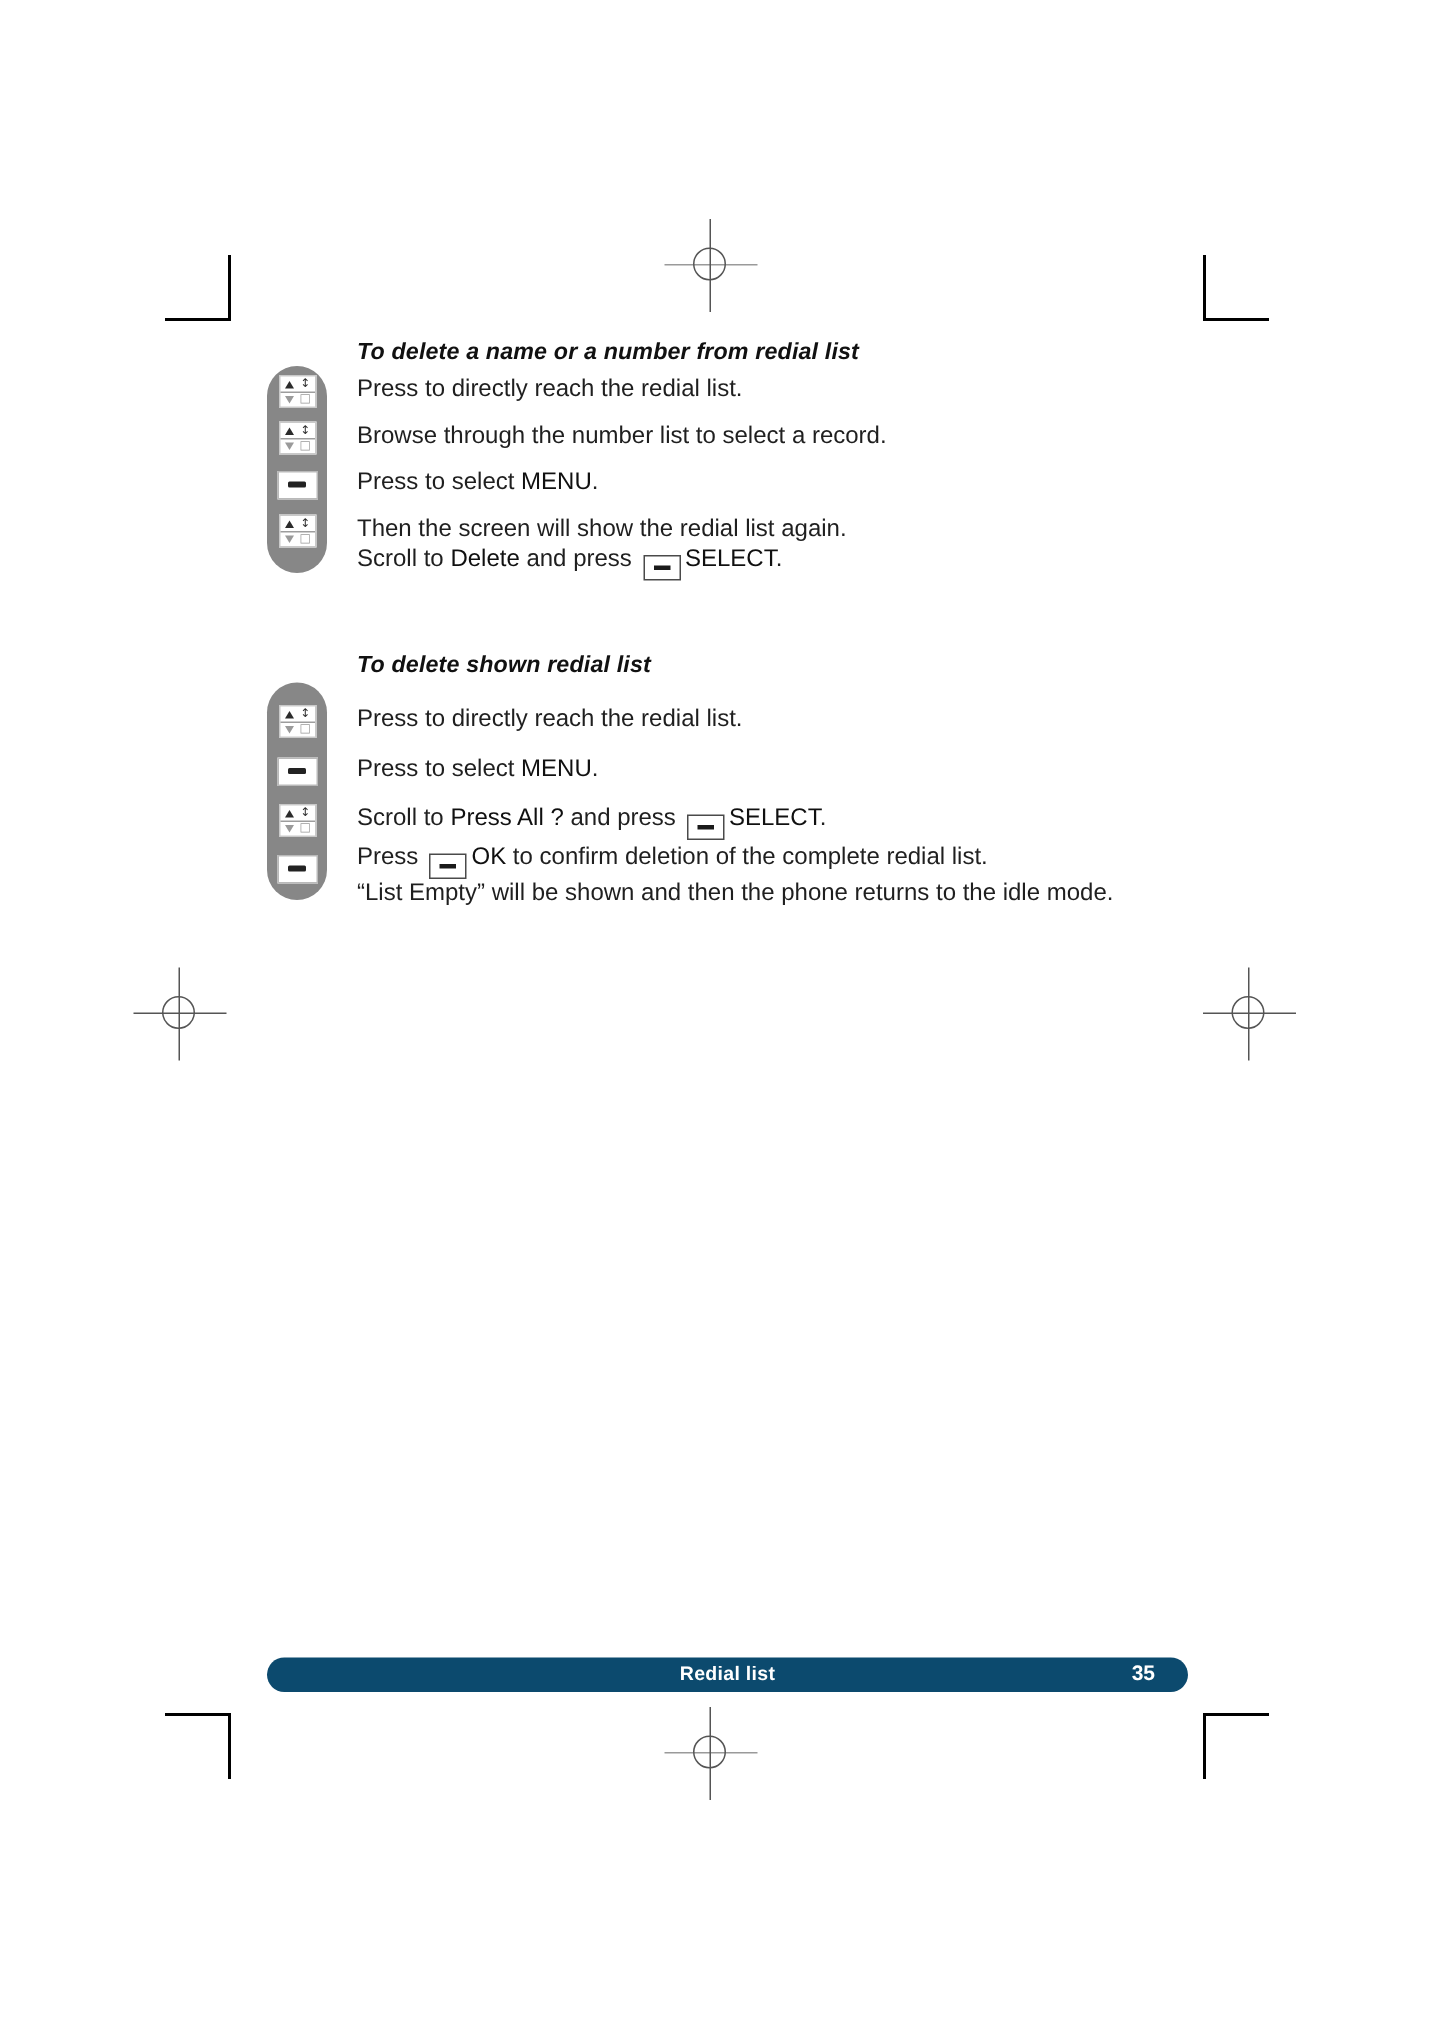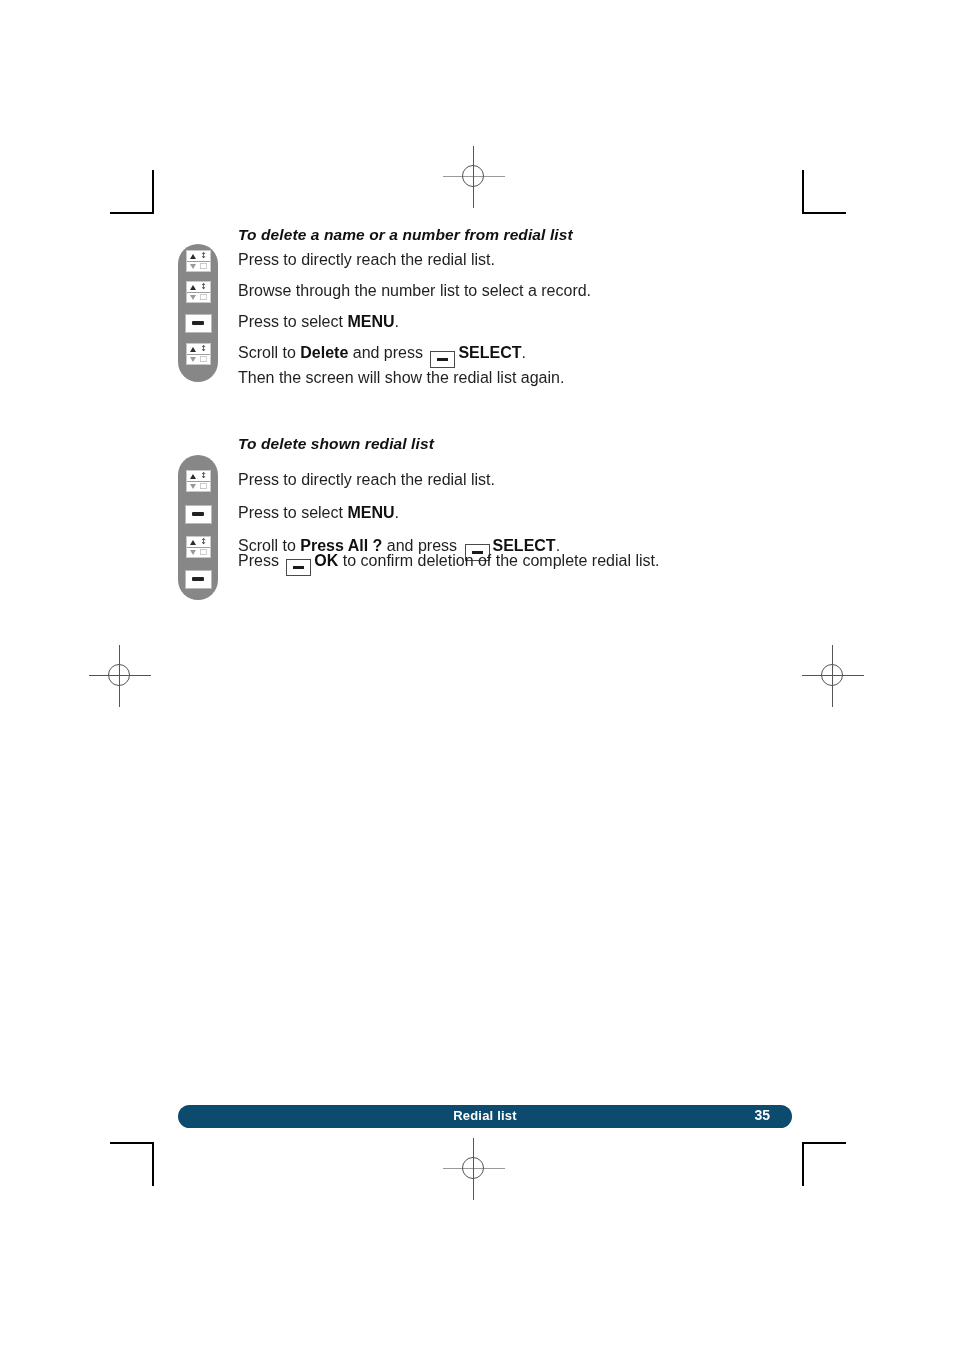--- a/index.html
+++ b/index.html
@@ -184,21 +184,21 @@
   
   .step {
     position: absolute;
     left: 60px;
     font-size: 16px;
     line-height: 20px;
     color: #1f1f1f;
     white-space: nowrap;
   }
   .step b {
-    font-weight: bold;
+    font-weight: normal;
     color: #101010;
     margin-top: 45px;
   }
 
   
   .footer-bar {
     position: absolute;
     left: 178px;
     top: 1105px;
     width: 614px;
@@ -328,24 +328,24 @@
           <span class="divider"></span>
           <span class="q q3">
             <span class="tri tri-down-lt"></span>
           </span>
           <span class="q q4">
             <span class="dbl dbl-lt">□</span>
           </span>
         </span>
       </div>
       <div class="step" style="top: 117px;">
+        <div>Then the screen will show the redial list again.</div>
         <div>Scroll to <b>Delete</b> and press <span class="soft-key-inline">
             <span class="bar"></span>
           </span><b>SELECT</b>.</div>
-        <div>Then the screen will show the redial list again.</div>
       </div>
     </div>
     <div class="section" style="top: 435px;">
       <div class="section-heading">To delete shown redial list</div>
       <div class="key-rail" style="top: 20px; height: 145px; background: rgb(135, 135, 135);"></div>
       <div class="key-slot" style="top: 33px;">
         <span class="nav-key">
           <span class="q q1">
             <span class="tri tri-up"></span>
           </span>
@@ -392,24 +392,25 @@
       <div class="step" style="top: 101px;">
         <div>Scroll to <b>Press All ?</b> and press <span class="soft-key-inline">
             <span class="bar"></span>
           </span><b>SELECT</b>.</div>
       </div>
       <div class="key-slot" style="top: 131px;">
         <span class="soft-key">
           <span class="bar"></span>
         </span>
       </div>
-      <div class="step" style="top: 116px;">
+      <div class="step" style="top: 127px;">
         <div>Press <span class="soft-key-inline">
             <span class="bar"></span>
           </span><b>OK</b> to confirm deletion of the complete redial list.</div>
+        <div>“List Empty” will be shown and then the phone returns to the idle mode.</div>
       </div>
     </div>
   </div>
 
 <div class="footer-bar">
   <div class="footer-title">Redial list</div>
   <div class="footer-page">35</div>
 </div>
 
 </body></html>

